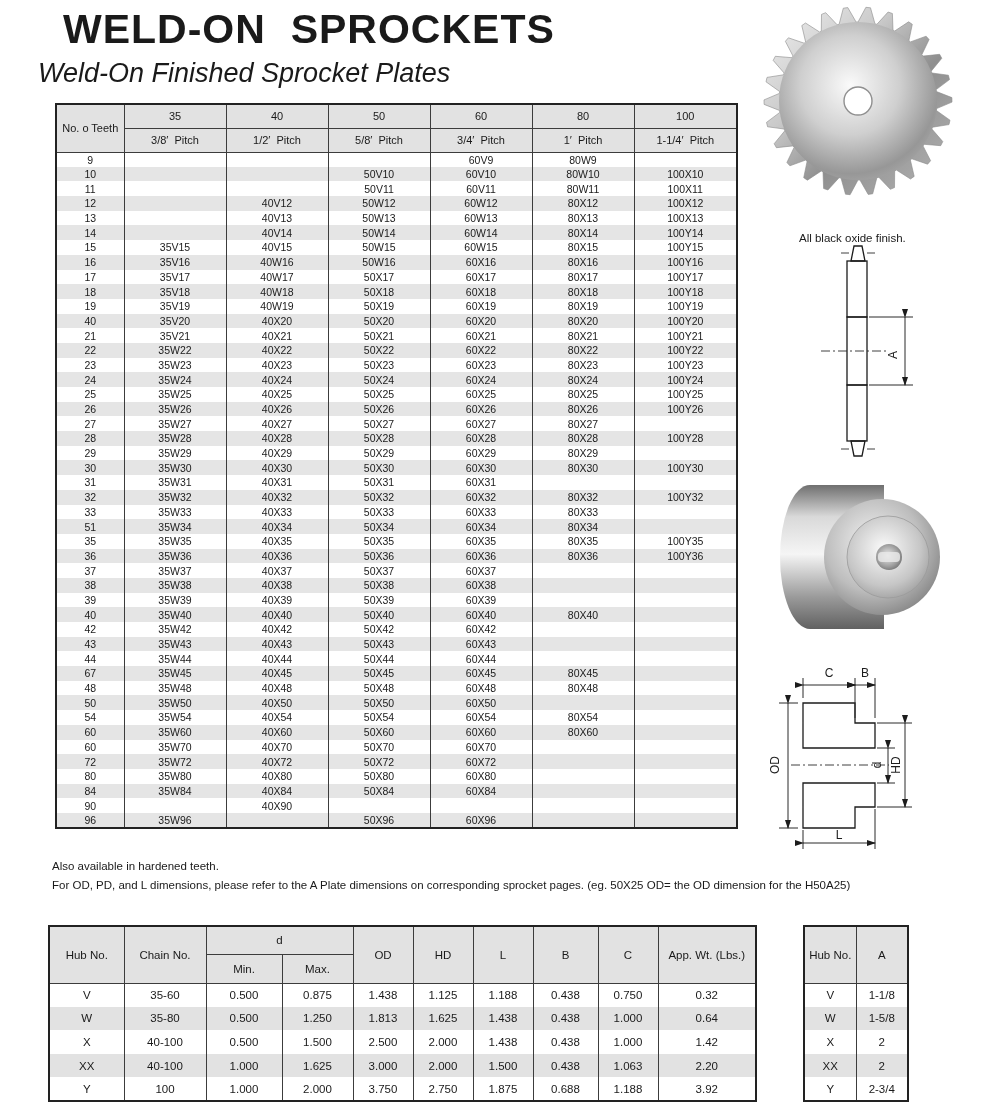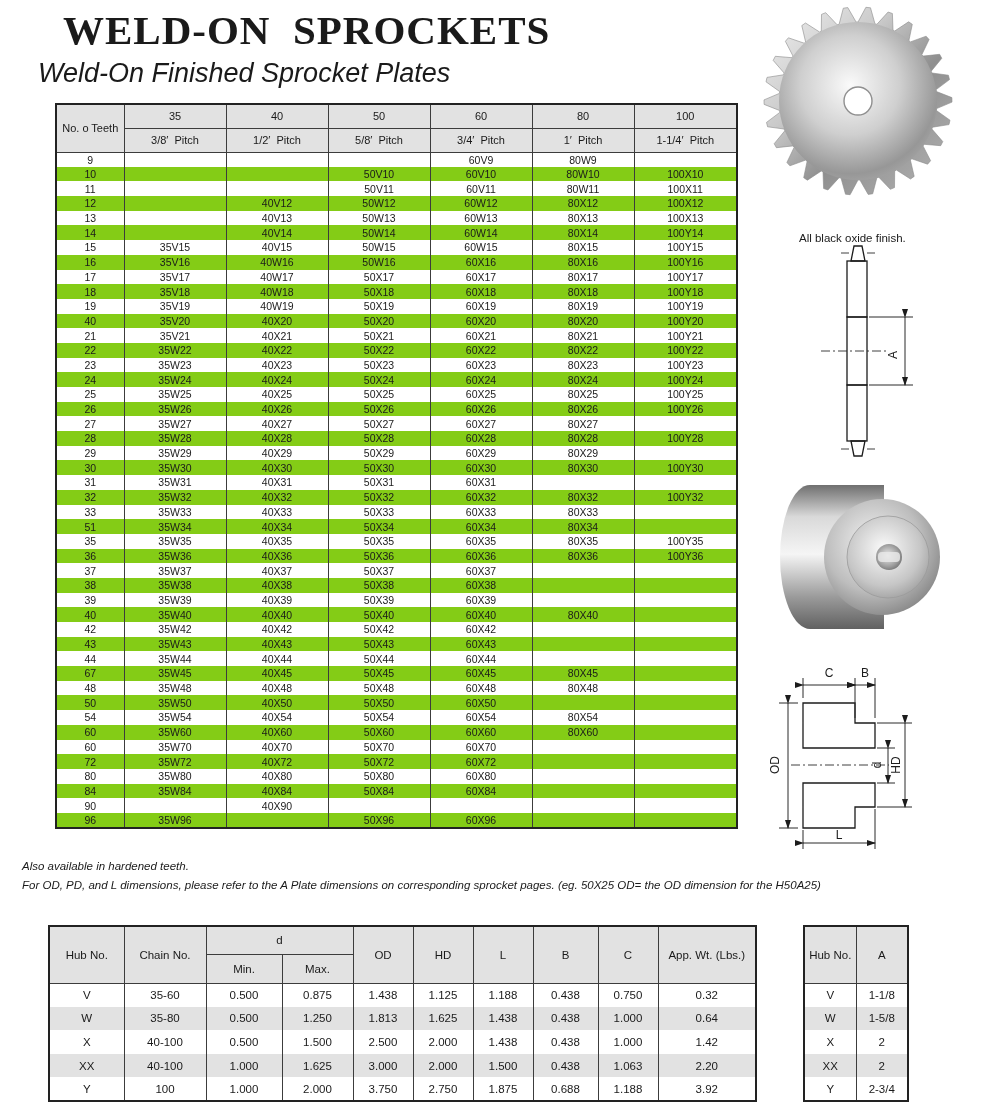--- a/index.html
+++ b/index.html
@@ -1,46 +1,46 @@
 <!DOCTYPE html>
 <html><head>
 <meta charset="utf-8">
 <style>
   html,body{margin:0;padding:0;background:#fff;}
   body{width:989px;height:1108px;position:relative;font-family:"Liberation Sans",sans-serif;color:#1a1a1a;overflow:hidden;}
   .abs{position:absolute;}
 
-  #title{left:63px;top:6px;font-size:41px;font-weight:700;letter-spacing:1px;white-space:pre;font-family:Liberation Serif, serif;}
+  #title{left:63px;top:6px;font-size:41px;font-weight:700;letter-spacing:1px;white-space:pre;}
   #subtitle{left:38px;top:58px;font-size:27px;font-weight:400;font-style:italic;}
 
   
   #main-table{left:55px;top:103px;border-collapse:collapse;table-layout:fixed;width:681px;}
   #main-table th,#main-table td{border-left:1px solid #3c3c3c;border-right:1px solid #3c3c3c;
       text-align:center;vertical-align:middle;padding:0;font-weight:400;}
   #main-table{border:2px solid #222;}
   #main-table thead th{background:#e2e2e2;font-size:11px;border-bottom:1px solid #3c3c3c;white-space:pre;}
   #main-table thead tr{height:24px;}
   #main-table tbody tr{height:14.7px;}
   #main-table tbody td{font-size:10.5px;line-height:14px;}
-  #main-table tbody tr.stripe{background:#84cc16;}
+  #main-table tbody tr.stripe{background:#e5e5e5;}
 
   
   .dim-table{border-collapse:collapse;table-layout:fixed;border:2px solid #222;}
   .dim-table th,.dim-table td{border:1px solid #3c3c3c;text-align:center;vertical-align:middle;
       padding:0;font-weight:400;font-size:11.5px;}
   .dim-table thead th{background:#e2e2e2;}
   .dim-table tbody td{border-top:none;border-bottom:none;}
   .dim-table tbody tr{height:23.6px;}
   .dim-table tbody tr.stripe{background:#e2e2e2;}
   #hub-table{left:48px;top:925px;width:707px;}
   #huba-table{left:803px;top:925px;width:104px;}
   .hrow1{height:28px;}
   .hrow2{height:29px;}
 
-  .note{left:22px;font-size:11.5px;font-style:italic;}
+  .note{left:52px;font-size:11.5px;}
   #finish-note{left:799px;top:220px;font-size:11.5px;margin-top:12px;}
 
   svg text{font-family:"Liberation Sans",sans-serif;fill:#1c1c1c;}
   .dimline{stroke:#2a2a2a;stroke-width:1;fill:none;}
   .outline{stroke:#1c1c1c;stroke-width:1.3;fill:none;}
   .centerline{stroke:#2a2a2a;stroke-width:0.9;stroke-dasharray:9 3 2 3;fill:none;}
 </style>
 </head>
 <body>
 

